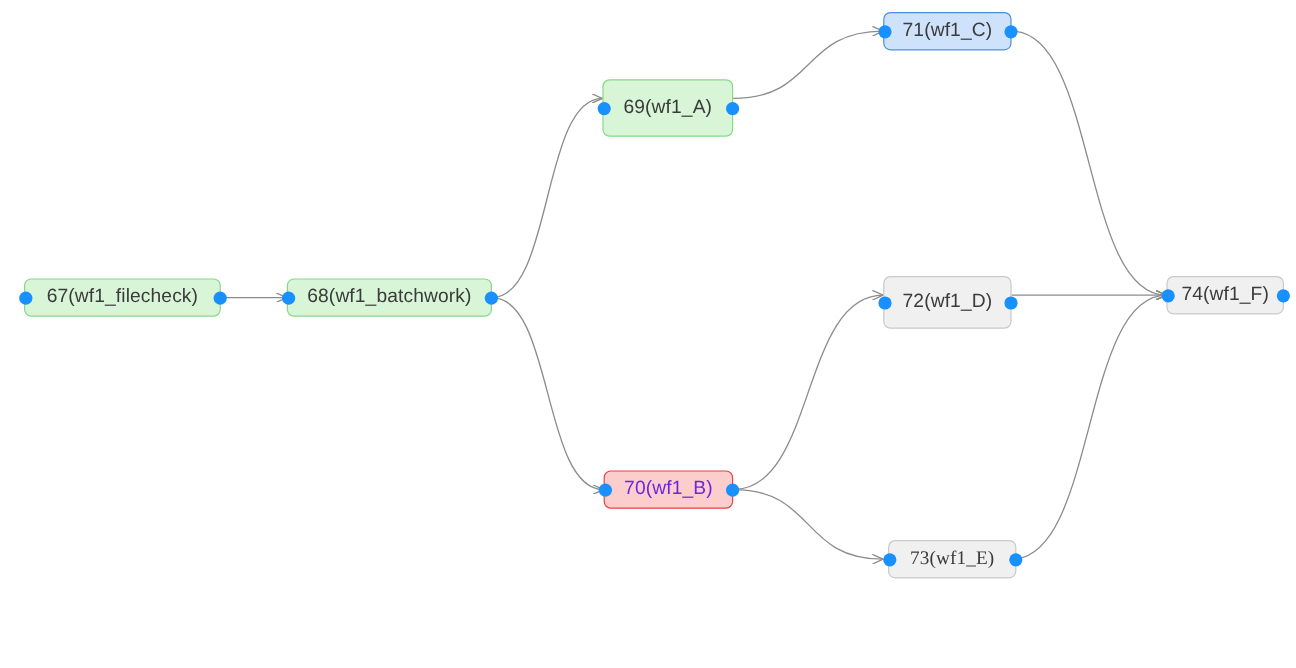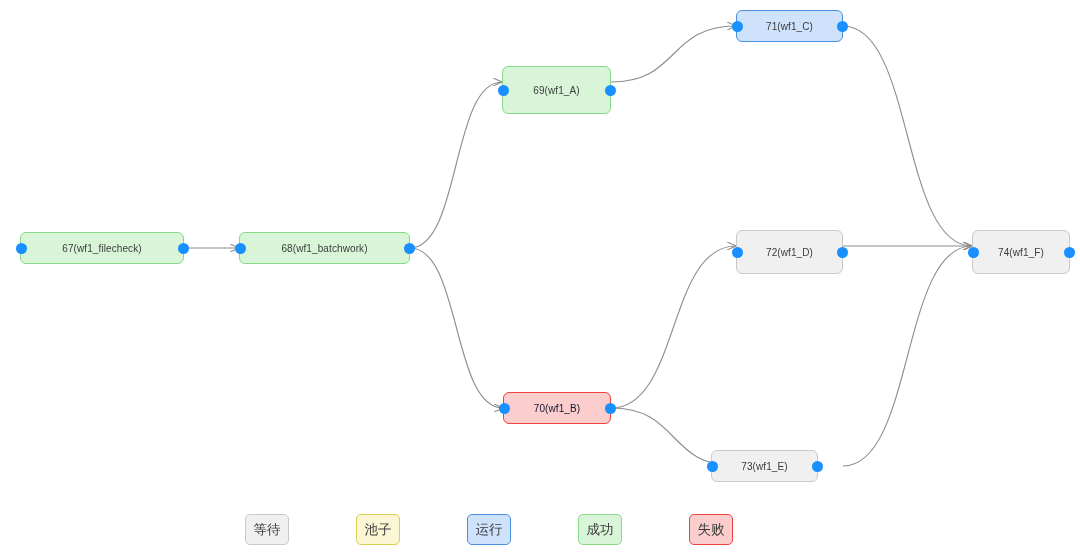--- a/index.html
+++ b/index.html
@@ -32,21 +32,21 @@
   }
   .node {
     position: absolute;
     box-sizing: border-box;
     border-radius: 6px;
     border: 1px solid #c8c8c8;
     background: #f0f0f0;
     display: flex;
     align-items: center;
     justify-content: center;
-    font-size: 10px;
+    font-size: 16px;
     color: #3b3b3b;
     letter-spacing: 0.1px;
     white-space: nowrap;
   }
   .node .label {
     pointer-events: none;
   }
   .node.state-wait {
     background: #f0f0f0;
     border-color: #c9c9c9;
@@ -58,21 +58,21 @@
     color: #3b3b3b;
   }
   .node.state-ok {
     background: #d8f5d8;
     border-color: #87d987;
     color: #3b3b3b;
   }
   .node.state-fail {
     background: #fbcdcd;
     border-color: #ea4141;
-    color: #0f172a;
+    color: #6d28d9;
   }
   .port {
     position: absolute;
     width: 11px;
     height: 11px;
     border-radius: 50%;
     background: #1890ff;
     top: 50%;
     margin-top: -5.5px;
   }
@@ -155,43 +155,26 @@
       <div class="node state-run" style="left: 736px; top: 10px; width: 107px; height: 32px;">
         <span class="port left"></span>
         <span class="label">71(wf1_C)</span>
         <span class="port right"></span>
       </div>
       <div class="node state-wait" style="left: 736px; top: 230px; width: 107px; height: 44px;">
         <span class="port left"></span>
         <span class="label">72(wf1_D)</span>
         <span class="port right"></span>
       </div>
-      <div class="node state-wait" style="left: 711px; top: 450px; width: 107px; height: 32px;">
+      <div class="node state-wait" style="left: 740px; top: 450px; width: 107px; height: 32px; font-family: Liberation Serif, serif;">
         <span class="port left"></span>
         <span class="label">73(wf1_E)</span>
         <span class="port right"></span>
       </div>
-      <div class="node state-wait" style="left: 972px; top: 230px; width: 98px; height: 44px;">
+      <div class="node state-wait" style="left: 972px; top: 230px; width: 98px; height: 32px;">
         <span class="port left"></span>
         <span class="label">74(wf1_F)</span>
         <span class="port right"></span>
       </div>
     </div>
 
-  <div class="legend">
-      <div class="legend-item state-wait" style="left: 245px;">
-        <span>等待</span>
-      </div>
-      <div class="legend-item state-pool" style="left: 356px;">
-        <span>池子</span>
-      </div>
-      <div class="legend-item state-run" style="left: 467px;">
-        <span>运行</span>
-      </div>
-      <div class="legend-item state-ok" style="left: 578px;">
-        <span>成功</span>
-      </div>
-      <div class="legend-item state-fail" style="left: 689px;">
-        <span>失败</span>
-      </div>
-    </div>
 
 </div>
 
 </body></html>

